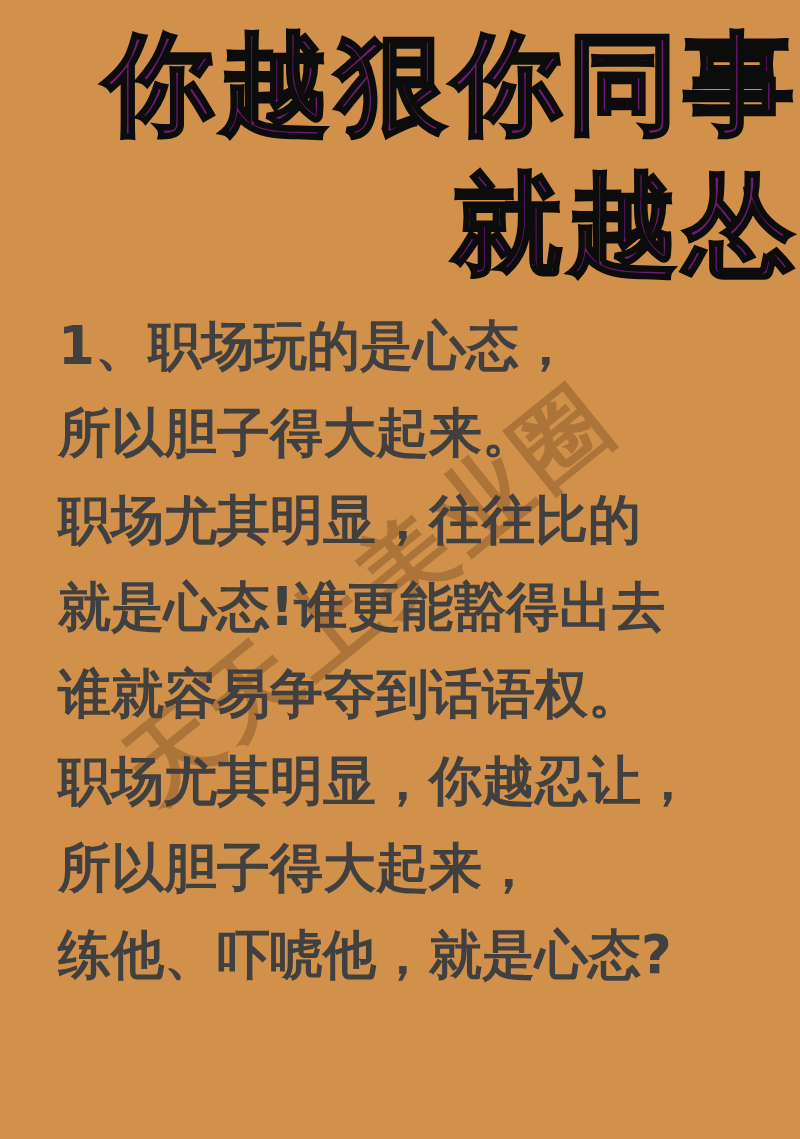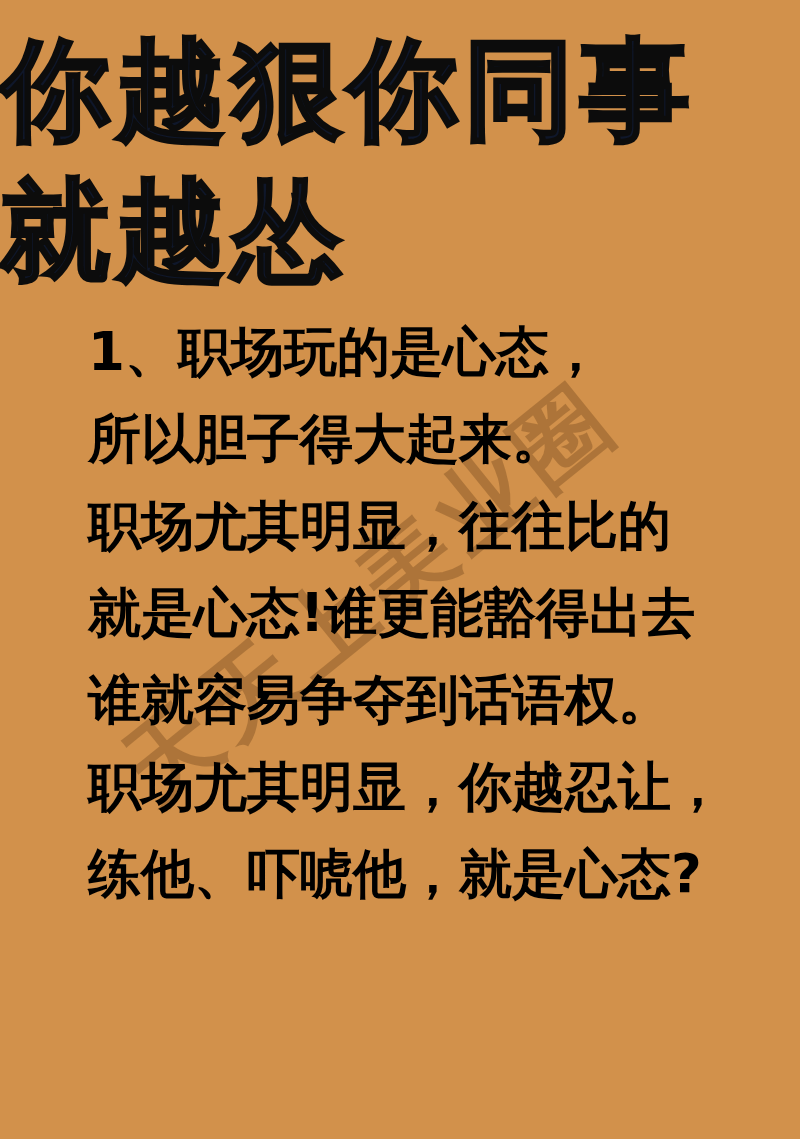--- a/index.html
+++ b/index.html
@@ -25,39 +25,39 @@
     white-space: nowrap;
     color: rgba(62, 31, 4, 0.25);
     transform: rotate(-39deg);
     transform-origin: center center;
     pointer-events: none;
     font-family: "DejaVu Sans", sans-serif;
   }
   .title-block {
     position: relative;
     z-index: 2;
-    padding-top: 20px;
-    text-align: left;
-    color: #0f172a;
+    padding-top: 14px;
+    text-align: right;
+    color: #701a75;
   }
   .title-line {
     font-family: "DejaVu Serif", serif;
     font-weight: 900;
     font-size: 110px;
     line-height: 140px;
     letter-spacing: 6px;
     -webkit-text-stroke: 3px #0c0c0c;
   }
   .body-block {
     position: relative;
     z-index: 2;
     margin-top: 8px;
-    padding-left: 88px;
+    padding-left: 58px;
     padding-right: 20px;
-    color: #000000;
+    color: #404040;
   }
   .body-line {
     font-size: 53px;
     font-weight: bold;
     line-height: 87px;
     white-space: nowrap;
     font-family: "DejaVu Sans", sans-serif;
   }
 </style>
 </head>
@@ -72,16 +72,17 @@
     <div class="title-line">就越怂</div>
   </div>
 
   <div class="body-block">
     <div class="body-line">1、职场玩的是心态，</div>
     <div class="body-line">所以胆子得大起来。</div>
     <div class="body-line">职场尤其明显，往往比的</div>
     <div class="body-line">就是心态!谁更能豁得出去</div>
     <div class="body-line">谁就容易争夺到话语权。</div>
     <div class="body-line">职场尤其明显，你越忍让，</div>
+    <div class="body-line">所以胆子得大起来，</div>
     <div class="body-line">练他、吓唬他，就是心态?</div>
   </div>
 
 </div>
 
 </body></html>

